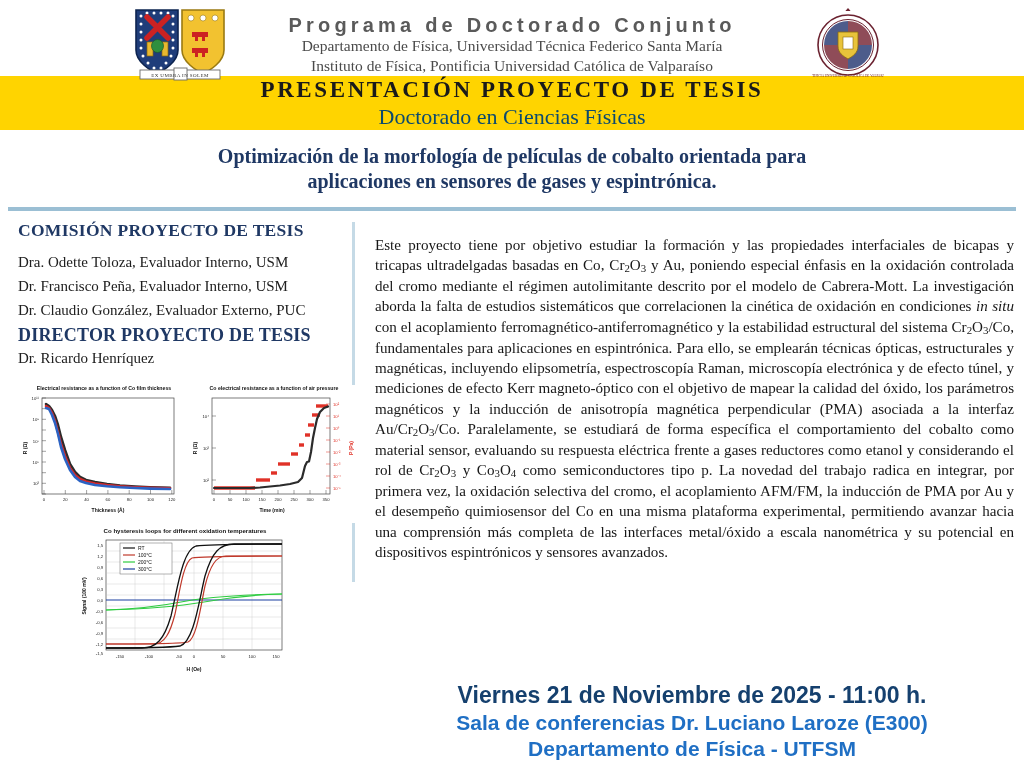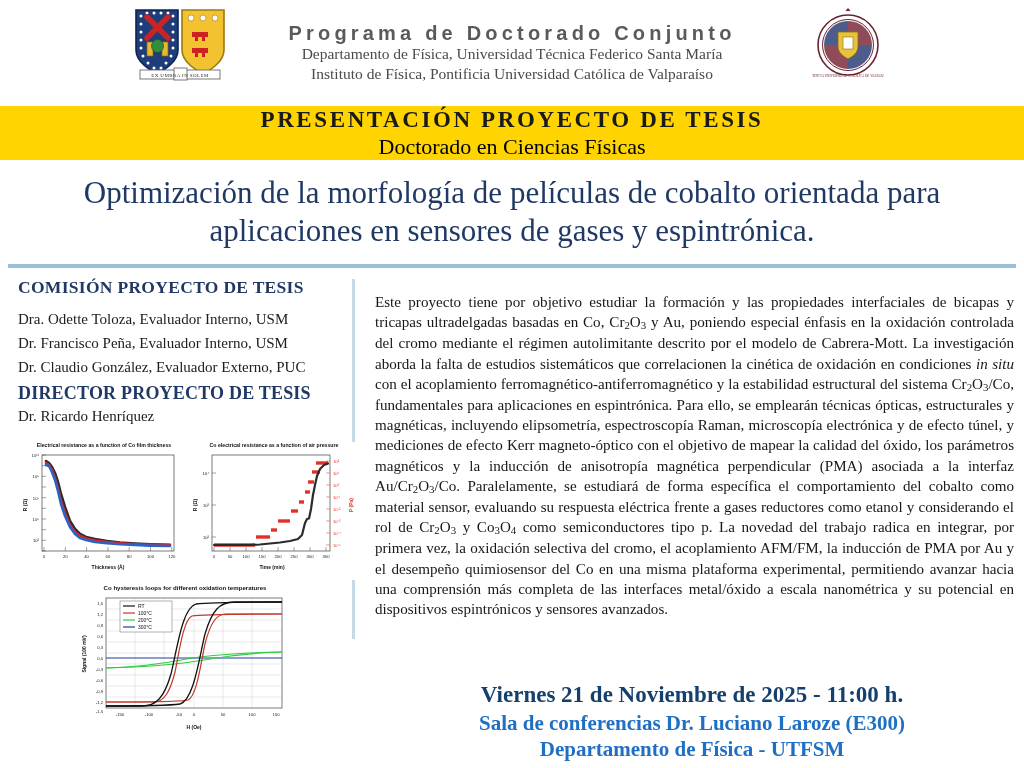--- a/index.html
+++ b/index.html
@@ -13,23 +13,23 @@
   }
   #poster {
     position: relative;
     width: 1024px; height: 768px;
     background: #ffffff;
   }
 
   
   .header {
     position: relative;
-    height: 106px;
+    height: 76px;
     display: flex;
-    align-items: center;
+    align-items: flex-end;
     justify-content: center;
     background: #ffffff;
   }
   .header-center {
     text-align: center;
     padding: 0 10px;
   }
   .prog-title {
     font-family: "Liberation Sans", sans-serif;
     font-weight: bold;
@@ -73,35 +73,35 @@
     font-family: "Liberation Serif", serif;
     font-weight: bold;
     font-size: 23px;
     letter-spacing: 2.6px;
     color: #1a1a1a;
     line-height: 1.05;
   }
   .band-sub {
     font-family: "Liberation Serif", serif;
     font-size: 22px;
-    color: #000000;
+    color: #0c4a6e;
     line-height: 1.2;
     margin-top: 2px;
   }
 
   
   .title-block {
     text-align: center;
     padding: 14px 30px 6px 30px;
     color: #1f3864;
   }
   .thesis-title {
     font-family: "Liberation Serif", serif;
-    font-weight: normal;
-    font-size: 31px;
+    font-weight: bold;
+    font-size: 20px;
     line-height: 1.24;
     color: #1f3864;
   }
   .author-name {
     font-family: "Liberation Serif", serif;
     font-weight: bold;
     font-size: 27px;
     color: #1f3864;
     margin-top: 1px;
     line-height: 1.18;
@@ -217,21 +217,21 @@
   }
 
   
   .event-info {
     position: absolute;
     left: 360px;
     right: 0;
     bottom: 6px;
     text-align: center;
     color: #1f5fa9;
-    font-family: Liberation Serif, serif;
+    font-family: Liberation Sans, sans-serif;
   }
   .ev-date {
     font-weight: bold;
     font-size: 23px;
     color: #15406e;
     line-height: 1.25;
   }
   .ev-room {
     font-weight: bold;
     font-size: 21px;

